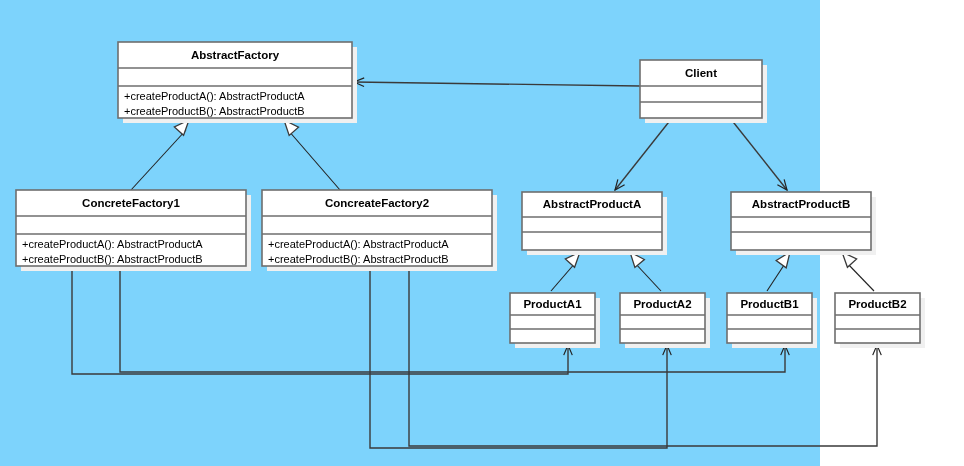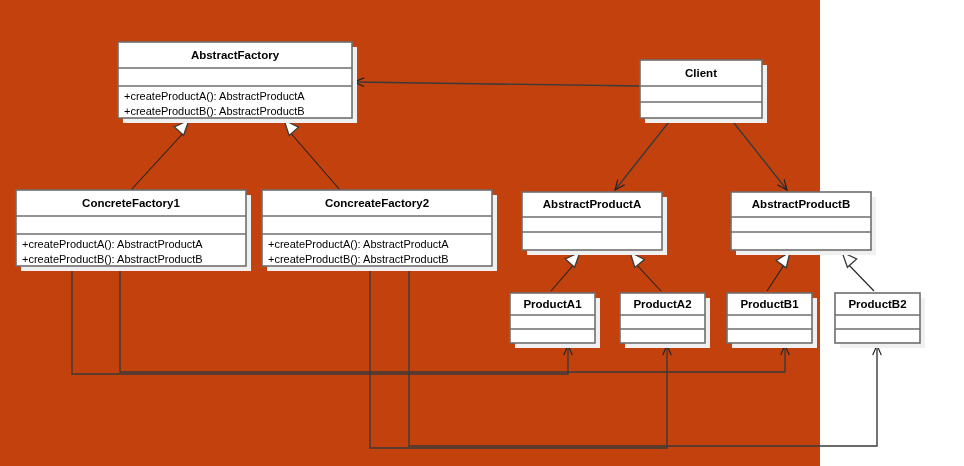--- a/index.html
+++ b/index.html
@@ -11,21 +11,21 @@
   body {
     width: 964px;
     height: 466px;
     font-family: "Liberation Sans", sans-serif;
     overflow: hidden;
   }
   #diagram-canvas {
     position: relative;
     width: 820px;
     height: 466px;
-    background: #c2410c;
+    background: #7dd3fc;
   }
   svg#uml-svg {
     position: absolute;
     top: 0;
     left: 0;
     width: 964px;
     height: 466px;
     display: block;
   }
   .class-box-shadow {

